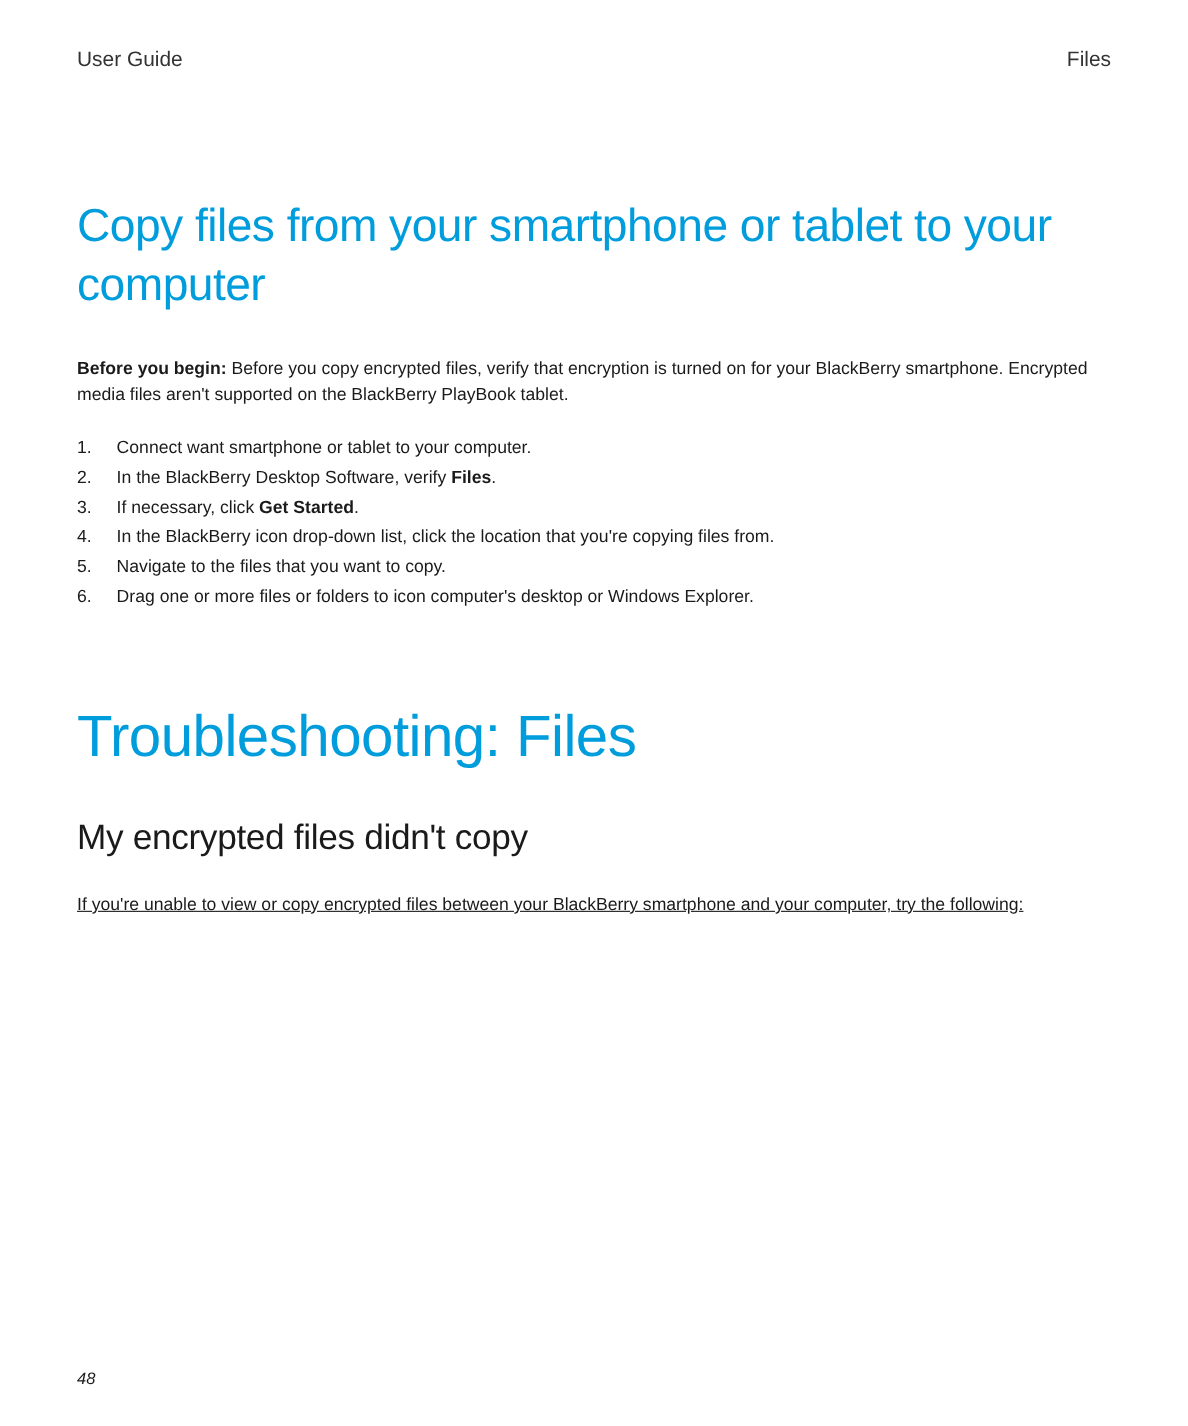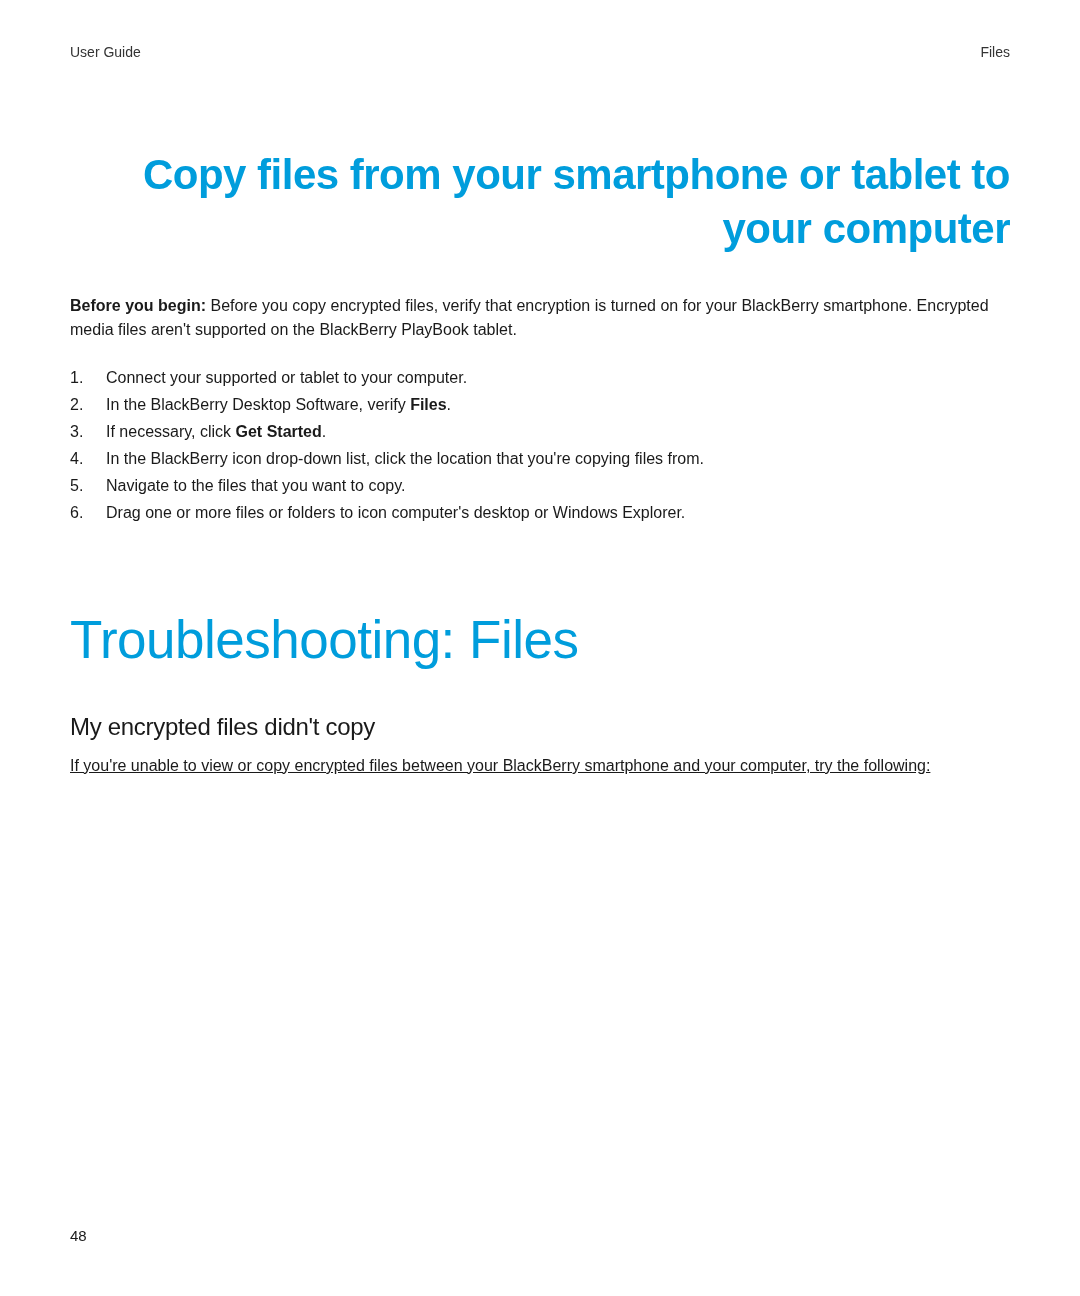--- a/index.html
+++ b/index.html
@@ -8,32 +8,31 @@
     height: 1296px;
     background: #fff;
     font-family: Arial, Helvetica, sans-serif;
     color: #1a1a1a;
     position: relative;
     padding: 44px 70px 40px 70px;
   }
   .header-row {
     display: flex;
     justify-content: space-between;
-    font-size: 14px;
+    font-size: 19px;
     color: #333;
-    margin-bottom: 88px;
+    margin-bottom: 112px;
   }
   .h1 {
     font-size: 42px;
     line-height: 1.28;
     color: #009ddc;
-    font-weight: 700;
+    font-weight: 400;
     margin-bottom: 38px;
     letter-spacing: -0.5px;
-    text-align: right;
   }
   .intro {
     font-size: 16px;
     line-height: 1.5;
     margin-bottom: 22px;
   }
   .bold { font-weight: bold; text-align: center; }
   ol.steps {
     list-style: none;
     counter-reset: step;
@@ -53,23 +52,23 @@
   }
   .h1-2 {
     font-size: 53px;
     line-height: 1.25;
     color: #009ddc;
     font-weight: 400;
     margin-bottom: 40px;
     letter-spacing: -0.5px;
   }
   .h2 {
-    font-size: 24px;
+    font-size: 32px;
     font-weight: 400;
-    margin-bottom: 13px;
+    margin-bottom: 31px;
     letter-spacing: -0.3px;
   }
   .para {
     font-size: 16px;
     line-height: 1.5;
     margin-bottom: 16px;
     text-decoration: underline;
   }
   ul.bullets {
     list-style: none;
@@ -82,40 +81,41 @@
   }
   ul.bullets li::before {
     content: "•";
     position: absolute;
     left: 8px;
     font-size: 18px;
   }
   .page-number {
     position: absolute;
     left: 70px;
-    bottom: 52px;
+    bottom: 34px;
     font-size: 15px;
+    font-style: italic;
   }
 </style>
 </head>
 <body>
 
 <div class="header-row">
   <span>User Guide</span>
   <span>Files</span>
 </div>
 
 <h1 class="h1">Copy files from your smartphone or tablet to your computer</h1>
 
 <p class="intro">
   <span class="bold">Before you begin: </span><span>Before you copy encrypted files, verify that encryption is turned on for your BlackBerry smartphone. Encrypted media files aren't supported on the BlackBerry PlayBook tablet.</span>
 </p>
 
 <ol class="steps">
-  <li><span>Connect your supported or tablet to your computer.</span></li>
+  <li><span>Connect want smartphone or tablet to your computer.</span></li>
   <li><span>In the BlackBerry Desktop Software, verify </span><span class="bold">Files</span><span>.</span></li>
   <li><span>If necessary, click </span><span class="bold">Get Started</span><span>.</span></li>
   <li><span>In the BlackBerry icon drop-down list, click the location that you're copying files from.</span></li>
   <li><span>Navigate to the files that you want to copy.</span></li>
   <li><span>Drag one or more files or folders to icon computer's desktop or Windows Explorer.</span></li>
 </ol>
 
 <h1 class="h1-2">Troubleshooting: Files</h1>
 
 <h2 class="h2">My encrypted files didn't copy</h2>

